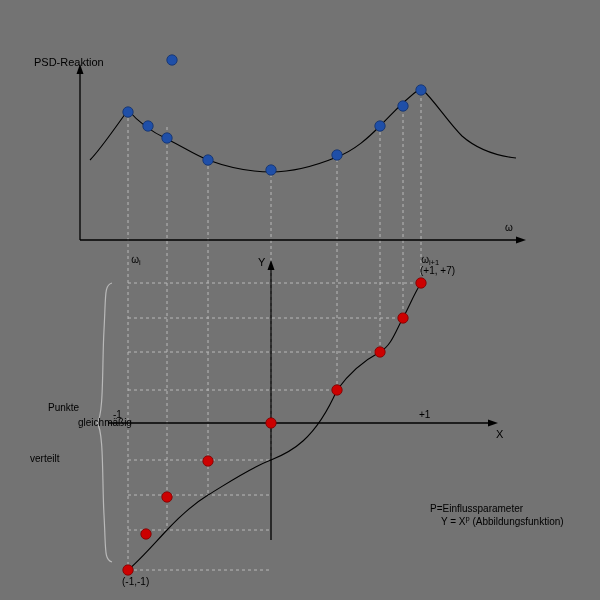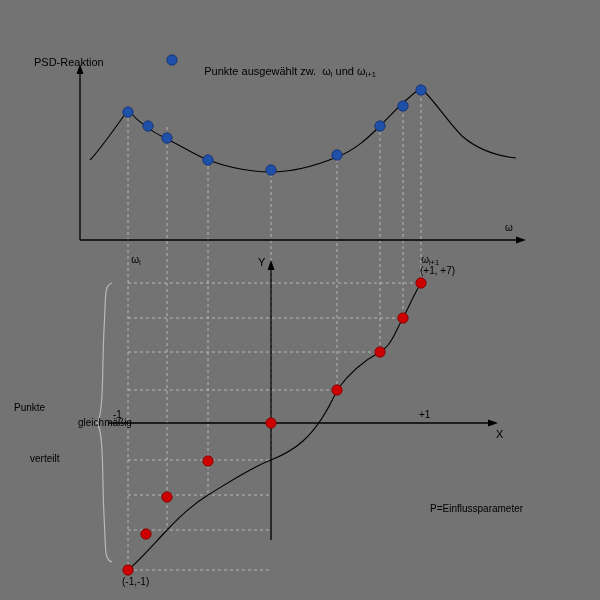--- a/index.html
+++ b/index.html
@@ -127,23 +127,20 @@
              C 104,285 106,295 104,330
              C 102,365 104,415 97,423
              C 104,431 102,480 104,515
              C 106,550 104,560 112,562" fill="none" stroke="#b9b9b9" stroke-width="1.2"></path>
 
     <circle cx="172" cy="60" r="5.2" fill="#1f4fa8" stroke="#11306b" stroke-width="0.8"></circle>
   </svg>
 
   <div class="lbl lbl-md" style="left:34px; top:56px;">PSD-Reaktion</div>
 
-  <div class="lbl lbl-md" style="left:192px; top:53px;">
-    <span>Punkte ausgewählt zw.</span><span>&nbsp;&nbsp;</span><span>ω</span><span class="sub">i</span><span>&nbsp;</span><span>und</span><span>&nbsp;</span><span>ω</span><span class="sub">i+1</span>
-  </div>
 
   <div class="lbl lbl-sm" style="left:505px; top:222px;">ω</div>
 
   <div class="lbl lbl-sm" style="left:120px; top:243px;">
     <span>ω</span><span class="sub">i</span>
   </div>
 
   <div class="lbl lbl-sm" style="left:410px; top:243px;">
     <span>ω</span><span class="sub">i+1</span>
   </div>
@@ -153,20 +150,23 @@
   <div class="lbl lbl-md" style="left:496px; top:428px;">X</div>
 
   <div class="lbl lbl-sm" style="left:113px; top:409px;">-1</div>
 
   <div class="lbl lbl-sm" style="left:419px; top:409px;">+1</div>
 
   <div class="lbl lbl-sm" style="left:420px; top:265px;">(+1, +7)</div>
 
   <div class="lbl lbl-sm" style="left:122px; top:576px;">(-1,-1)</div>
 
-  <div class="lbl lbl-sm" style="left:14px; top:402px;">Punkte</div>
+  <div class="lbl lbl-sm" style="left:48px; top:402px;">Punkte</div>
   <div class="lbl lbl-sm" style="left:30px; top:417px;margin-left:48px;">gleichmäßig</div>
   <div class="lbl lbl-sm" style="left:30px; top:453px;">verteilt</div>
 
+  <div class="lbl lbl-sm" style="left:430px; top:503px;">
+    <span>Y = X</span><span class="sup">p</span><span>&nbsp;</span><span>(Abbildungsfunktion)</span>
+  </div>
 
   <div class="lbl lbl-sm" style="left:430px; top:503px;text-align:center;">P=Einflussparameter</div>
 
 </div>
 
 </body></html>

